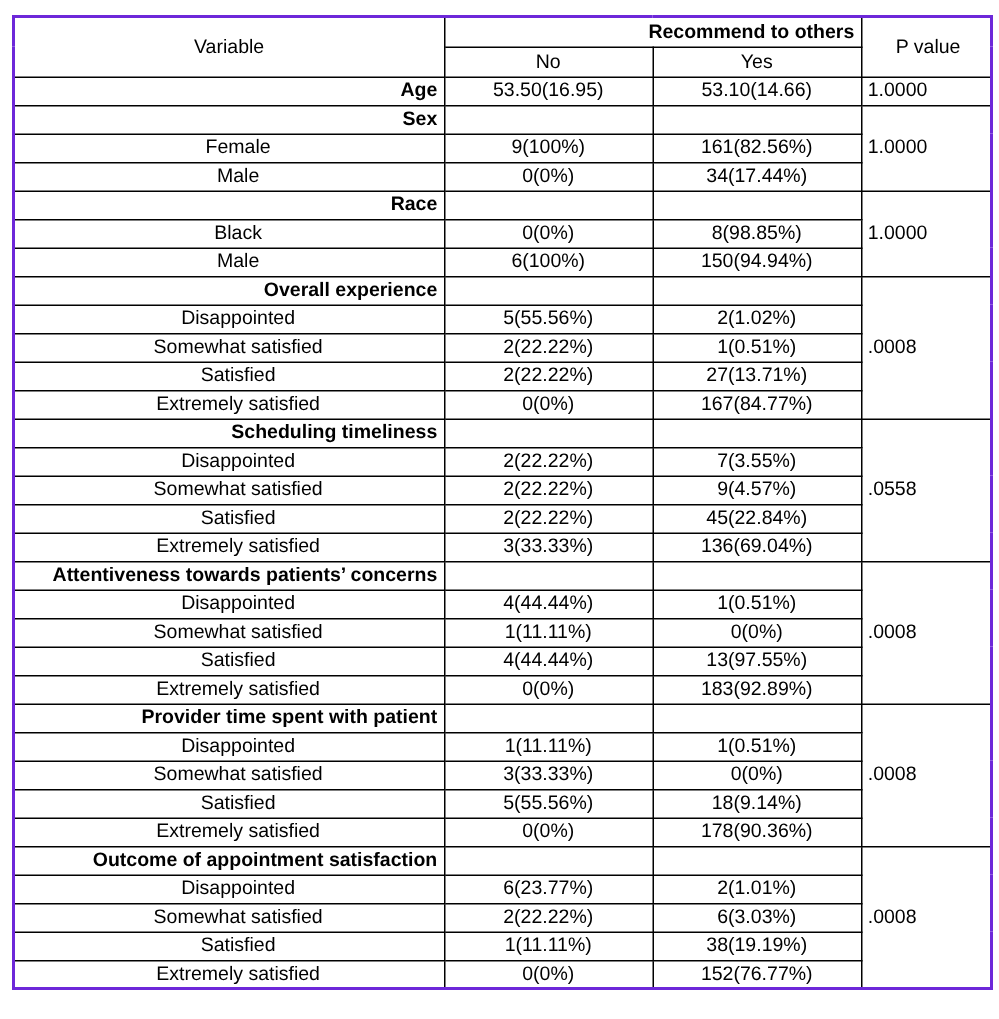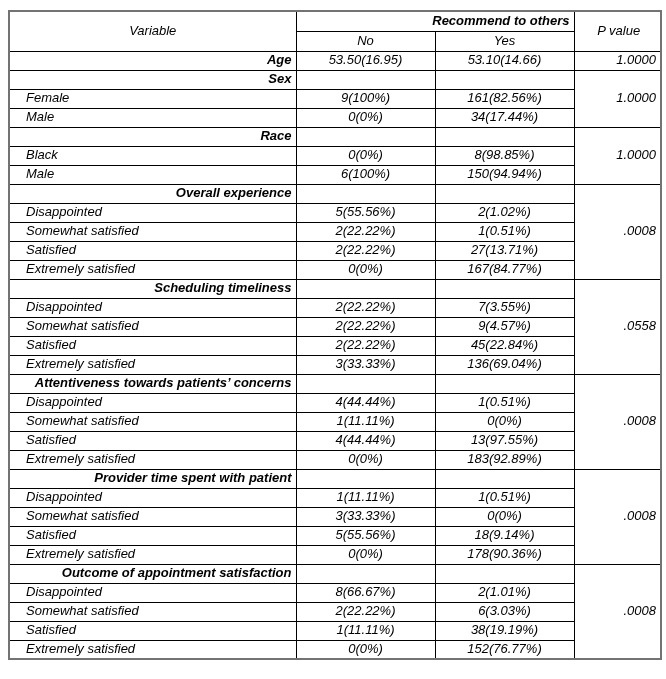--- a/index.html
+++ b/index.html
@@ -10,45 +10,44 @@
     background: #ffffff;
     color: #000000;
     font-family: "Liberation Sans", sans-serif;
   }
   .table-wrap { padding: 10px 6px 3px 8px; }
   table {
     border-collapse: collapse;
     width: 652px;
     height: 586px;
     table-layout: fixed;
-    border: 2px solid #737373;
+    border: 2px solid #6d28d9;
     font-size: 13px;
-    font-style: italic;
   }
   col.c-var { width: 287px; }
   col.c-no  { width: 139px; }
   col.c-yes { width: 139px; }
   col.c-p   { width: 87px; }
   th, td {
     border: 1px solid #000;
     padding: 0 4px;
     height: 19px;
     line-height: 1.25;
     font-weight: normal;
     overflow: hidden;
     white-space: nowrap;
     vertical-align: middle;
   }
   thead th { text-align: center; height: 20px; }
   th.group-header { font-weight: bold; text-align: right; }
   th.p-header { text-align: center; padding-left: 7px; }
   td.section-label { font-weight: bold; text-align: right; padding-left: 5px; }
-  td.item-label { text-align: left; padding-left: 16px; }
+  td.item-label { text-align: center; padding-left: 16px; }
   td.num { text-align: center; }
-  td.pcell { text-align: right; vertical-align: middle; }
+  td.pcell { text-align: left; vertical-align: middle; }
 </style>
 </head>
 <body>
 
 <div class="table-wrap">
   <table>
     <colgroup>
       <col class="c-var">
       <col class="c-no">
       <col class="c-yes">
@@ -209,21 +208,21 @@
           <td class="num">178(90.36%)</td>
         </tr>
         <tr>
           <td class="section-label">Outcome of appointment satisfaction</td>
           <td class="num"></td>
           <td class="num"></td>
           <td class="pcell" rowspan="5">.0008</td>
         </tr>
         <tr>
           <td class="item-label">Disappointed</td>
-          <td class="num">8(66.67%)</td>
+          <td class="num">6(23.77%)</td>
           <td class="num">2(1.01%)</td>
         </tr>
         <tr>
           <td class="item-label">Somewhat satisfied</td>
           <td class="num">2(22.22%)</td>
           <td class="num">6(3.03%)</td>
         </tr>
         <tr>
           <td class="item-label">Satisfied</td>
           <td class="num">1(11.11%)</td>

